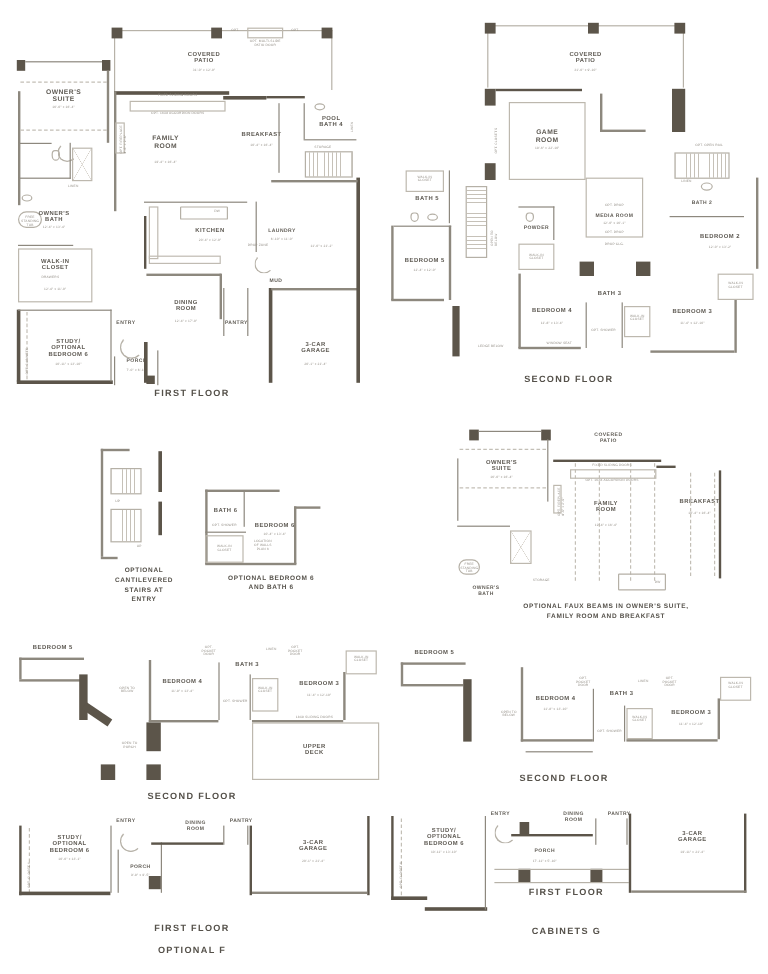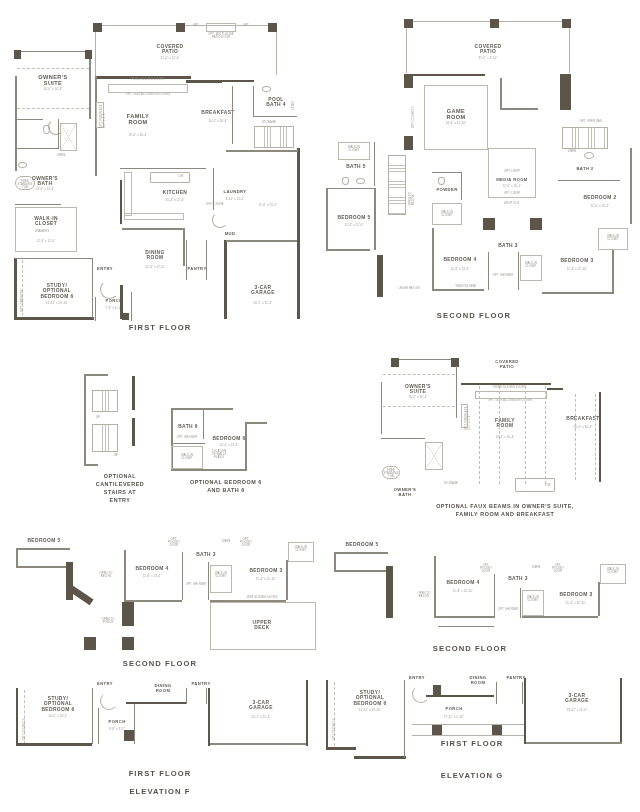--- a/index.html
+++ b/index.html
@@ -451,21 +451,21 @@
   <div class="wl" style="left:186px;top:158px;width:1.2px;height:16px;"></div>
   <div class="wl" style="left:206px;top:158px;width:1.2px;height:16px;"></div>
   <div class="w" style="left:208px;top:158px;width:2.4px;height:58px;"></div>
   <div class="w" style="left:306px;top:150px;width:2.4px;height:66px;"></div>
   <div class="wl" style="left:210px;top:213px;width:96px;height:1.5px;"></div>
   <div class="rl r8" style="left:226px;top:170px;width:70px;">3-CAR
 GARAGE</div>
   <div class="tiny" style="left:226px;top:186px;width:70px;">20'-1" x 21'-4"</div>
 
   <div class="caption" style="left:100px;top:238px;width:120px;">FIRST FLOOR</div>
-  <div class="caption" style="left:100px;top:256px;width:120px;">ELEVATION F</div>
+  <div class="caption" style="left:100px;top:256px;width:120px;">OPTIONAL F</div>
 </div>
 
 <div class="plan" style="left:320px;top:530px;width:320px;height:282px;">
 
   <div class="wl" style="left:14px;top:22px;width:54px;height:1.5px;"></div>
   <div class="wl" style="left:14px;top:22px;width:1.5px;height:18px;"></div>
   <div class="rl r8" style="left:16px;top:12px;width:52px;">BEDROOM 5</div>
   <div class="wl" style="left:14px;top:40px;width:52px;height:1.5px;"></div>
   <div class="w" style="left:66px;top:36px;width:7px;height:52px;"></div>
   <div class="tiny" style="left:86px;top:62px;width:36px;">OPEN TO
@@ -524,16 +524,16 @@
   <div class="wt" style="left:92px;top:194px;width:112px;height:.8px;"></div>
   <div class="wt" style="left:92px;top:205px;width:112px;height:.8px;"></div>
   <div class="w" style="left:204px;top:148px;width:2.4px;height:66px;"></div>
   <div class="w" style="left:300px;top:148px;width:2.4px;height:66px;"></div>
   <div class="wl" style="left:206px;top:212px;width:96px;height:1.5px;"></div>
   <div class="rl r8" style="left:222px;top:163px;width:70px;">3-CAR
 GARAGE</div>
   <div class="tiny" style="left:222px;top:179px;width:70px;">19'-11" x 21'-4"</div>
 
   <div class="caption" style="left:92px;top:208px;width:120px;">FIRST FLOOR</div>
-  <div class="caption" style="left:92px;top:240px;width:120px;">ELEVATION G</div>
+  <div class="caption" style="left:92px;top:240px;width:120px;">CABINETS G</div>
 </div>
 
 </div>
 
 </body></html>

